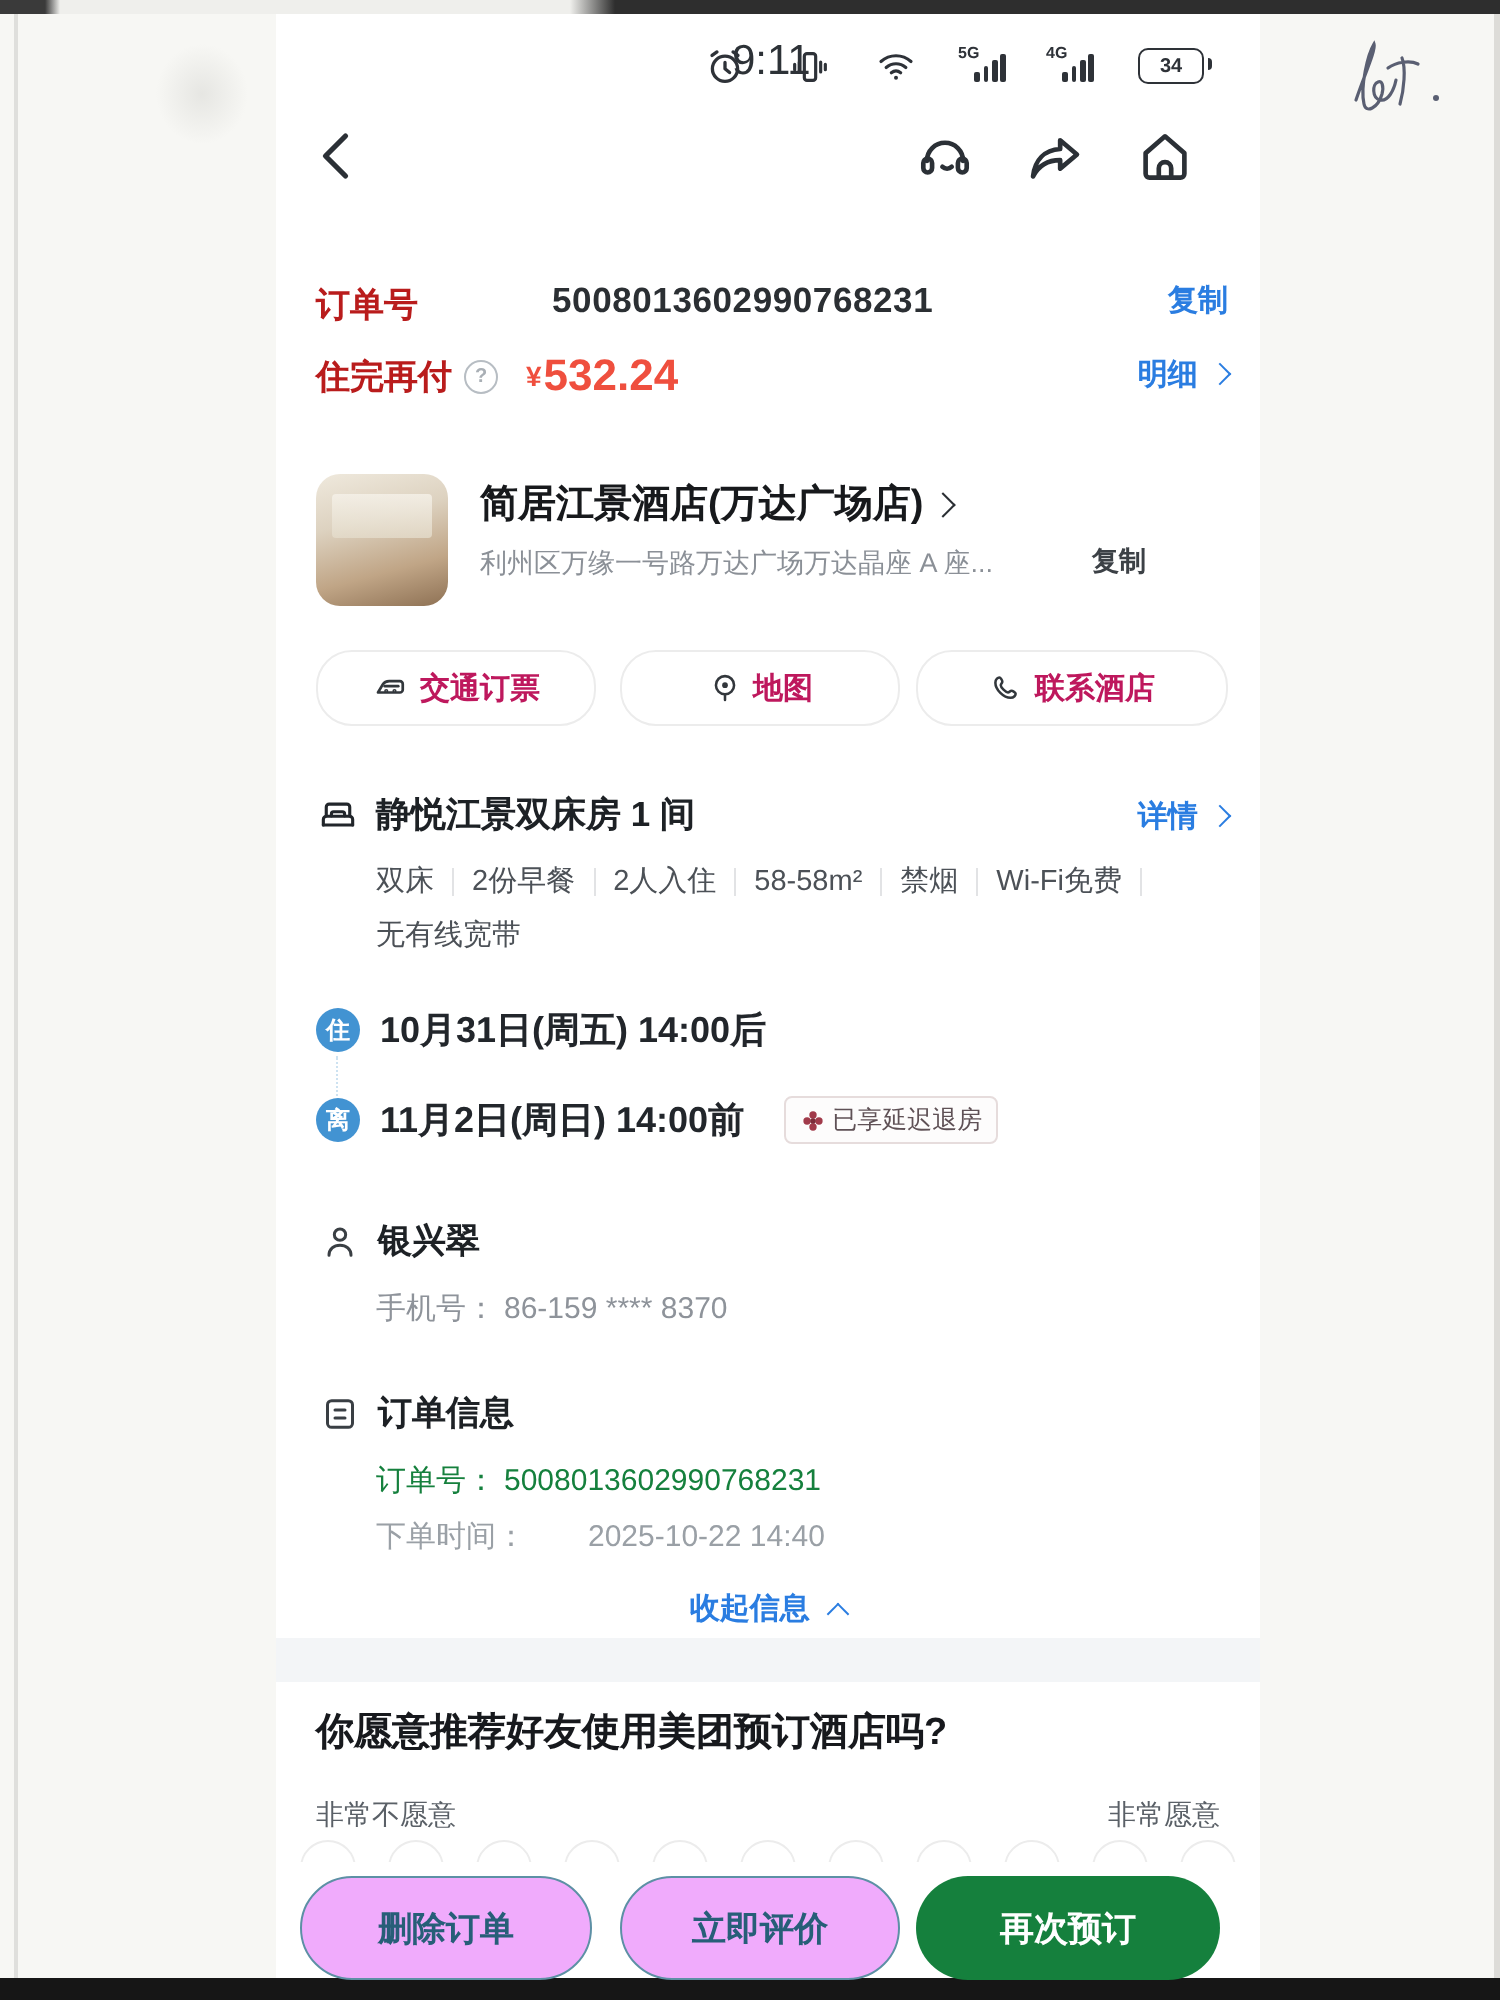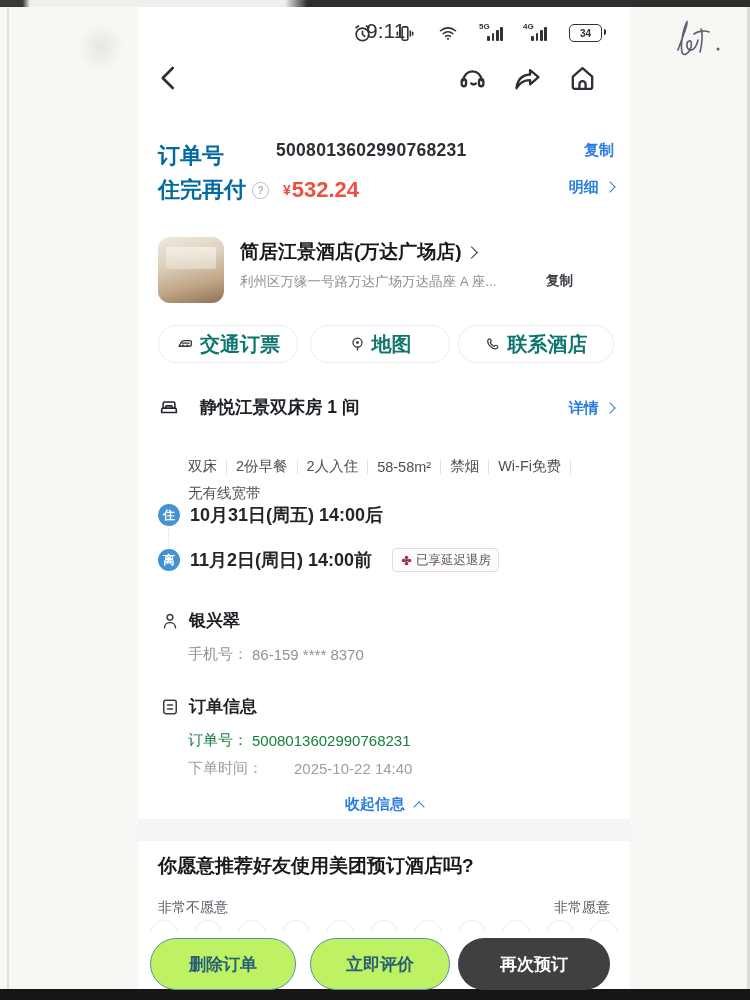--- a/index.html
+++ b/index.html
@@ -29,39 +29,39 @@
   
   .navicons{position:absolute;right:32px;top:56px;display:flex;gap:24px;color:#2b3036;}
   .backbtn{position:absolute;left:16px;top:54px;width:32px;height:36px;color:#2b3036;}
   
   .link{color:#2a7de1;font-weight:600;}
   .chev{display:inline-block;width:7px;height:7px;border-top:1.8px solid currentColor;border-right:1.8px solid currentColor;
     transform:rotate(45deg);margin-left:3px;vertical-align:1px;}
   .chev-up{transform:rotate(-45deg);vertical-align:-2px;}
   .row{position:absolute;display:flex;align-items:center;}
   
-  .olabel{font-size:22px;font-weight:600;color:#0369a1;}
+  .olabel{font-size:17px;font-weight:600;color:#b91c1c;}
   .onum{position:absolute;left:138px;font-size:17.5px;font-weight:700;color:#2b2f33;letter-spacing:.3px;}
   .qmark{display:inline-flex;align-items:center;justify-content:center;width:15px;height:15px;border:1.3px solid #b7bdc3;
     border-radius:50%;font-size:10px;color:#a9afb5;margin-left:6px;font-weight:600;}
   .price{color:#ef4f3e;font-weight:700;}
   
   .thumb{position:absolute;left:20px;top:230px;width:66px;height:66px;border-radius:12px;
     background:linear-gradient(165deg,#efe9dd 0%,#ddd2c0 35%,#c0a586 70%,#8e7154 100%);}
   .thumb:after{content:"";position:absolute;left:8px;top:10px;width:50px;height:22px;
     background:linear-gradient(#f6f2ea,#e4dccb);border-radius:2px;opacity:.8;}
   .hname{font-size:19px;font-weight:800;color:#17191c;}
   .haddr{position:absolute;left:102px;top:266px;width:300px;font-size:13.5px;color:#8b9097;
     white-space:nowrap;overflow:hidden;}
   .hcopy{position:absolute;left:408px;top:265px;font-size:13.5px;font-weight:700;color:#3c4146;}
   .pill{position:absolute;top:318px;height:36px;border:1px solid #ececec;border-radius:18px;background:#fff;
-    display:flex;align-items:center;justify-content:center;gap:6px;font-size:20px;font-weight:600;color:#0f766e;}
+    display:flex;align-items:center;justify-content:center;gap:6px;font-size:15px;font-weight:600;color:#be185d;}
   
   .sect-title{font-size:17.5px;font-weight:800;color:#1d2125;}
-  .feat{position:absolute;left:50px;display:flex;align-items:center;font-size:14.5px;color:#4c5157;font-weight:500;margin-top:26px;}
+  .feat{position:absolute;left:50px;display:flex;align-items:center;font-size:14.5px;color:#4c5157;font-weight:500;}
   .fsep{width:1px;height:14px;background:#e2e3e5;margin:0 9px;}
   
   .tagc{width:22px;height:22px;border-radius:50%;background:#4293d2;color:#fff;font-size:12px;font-weight:600;
     display:flex;align-items:center;justify-content:center;flex:0 0 22px;}
   .staydate{font-size:18px;font-weight:800;color:#22262b;}
   .dotline{position:absolute;left:30px;top:521px;height:20px;border-left:1.6px dotted #cde2f1;}
   .latebadge{display:inline-flex;align-items:center;gap:3px;margin-left:10px;padding:2.5px 7px;border:1px solid #e6dcdc;
     border-radius:4px;background:#fdfcfc;font-size:12.5px;color:#5f5156;font-weight:500;}
   
   .subtext{font-size:15px;color:#8e939a;}
@@ -69,22 +69,22 @@
   .graygap{position:absolute;left:0;right:0;top:812px;height:22px;background:#f3f5f7;}
   
   .question{position:absolute;left:20px;top:846px;font-size:19px;font-weight:800;color:#17191d;}
   .slabel{position:absolute;top:892px;font-size:14px;color:#5a6067;}
   .circles{position:absolute;left:12px;right:12px;top:913px;display:flex;justify-content:space-between;}
   .circles i{width:26px;height:26px;border-radius:50%;border:1px solid #ececec;background:#fff;}
   
   .bbar{position:absolute;left:0;right:0;top:924px;height:58px;background:#fff;z-index:5;}
   .bbtn{position:absolute;top:7px;height:52px;border-radius:26px;display:flex;align-items:center;justify-content:center;
     font-size:17px;font-weight:700;box-sizing:border-box;}
-  .bbtn.outline{background:#bef264;border:1.6px solid #5d90a5;color:#275e78;}
-  .bbtn.primary{background:#404040;color:#fff;border:none;}
+  .bbtn.outline{background:#f0abfc;border:1.6px solid #5d90a5;color:#275e78;}
+  .bbtn.primary{background:#15803d;color:#fff;border:none;}
   svg{display:block;}
 </style>
 </head>
 <body>
 
 <div class="paper">
   <div class="smudge"></div>
 
   <svg class="abs" style="left:664px;top:14px;" width="72" height="58" viewBox="0 0 72 58">
     <path d="M14 36 C18 24 24 11 23 8 C20 13 16 29 18 38 C19 43 25 40 27 33 C28 29 27 26 25 27 C22 28 22 35 26 36 C30 37 33 31 34 26 M37 15 C39 20 38 31 36 38 M30 20 C34 17 41 16 45 18" stroke="#5a5f72" stroke-width="1.6" fill="none" stroke-linecap="round"></path>
@@ -196,21 +196,21 @@
       </svg>
       <span>地图</span>
     </div>
     <div class="pill" style="left:320px;width:154px;">
       <svg width="17" height="17" viewBox="0 0 24 24" fill="none" stroke="#32373c" stroke-width="1.8" stroke-linecap="round" stroke-linejoin="round">
         <path d="M6.6 3.9 c.9 0 2.1 2 2.1 3 0 .9 -1.1 1.5 -1.1 2.4 0 1.6 3.5 5.1 5.1 5.1 .9 0 1.5 -1.1 2.4 -1.1 1 0 3 1.2 3 2.1 0 .5 -.3 1.2 -.8 1.7 -.7 .7 -1.7 1.1 -2.8 1.1 -4.9 0 -10.7 -5.8 -10.7 -10.7 0 -1.1 .4 -2.1 1.1 -2.8 .5 -.5 1.1 -.8 1.7 -.8 Z"></path>
       </svg>
       <span>联系酒店</span>
     </div>
 
-    <div class="row" style="left:20px;top:388px;gap:20px;">
+    <div class="row" style="left:20px;top:388px;gap:8px;">
       <svg width="22" height="22" viewBox="0 0 24 24" fill="none" stroke="#22262b" stroke-width="1.7" stroke-linecap="round" stroke-linejoin="round">
         <path d="M4 18 v-3 a1.8 1.8 0 0 1 1.8 -1.8 h12.4 a1.8 1.8 0 0 1 1.8 1.8 v3"></path>
         <path d="M4 18 h16"></path>
         <path d="M5.6 13 V8.2 a1.6 1.6 0 0 1 1.6 -1.6 h9.6 a1.6 1.6 0 0 1 1.6 1.6 V13"></path>
         <path d="M8.4 13 v-1 a1.2 1.2 0 0 1 1.2 -1.2 h4.8 a1.2 1.2 0 0 1 1.2 1.2 v1"></path>
       </svg>
       <span class="sect-title">静悦江景双床房 1 间</span>
     </div>
     <span class="abs" style="right:16px;top:392px;font-size:15px;">
       <span class="link">详情</span>

